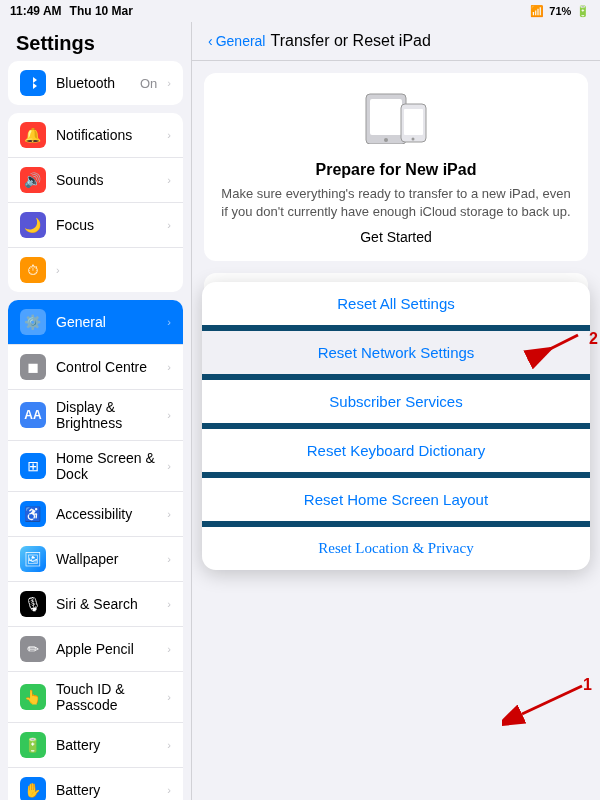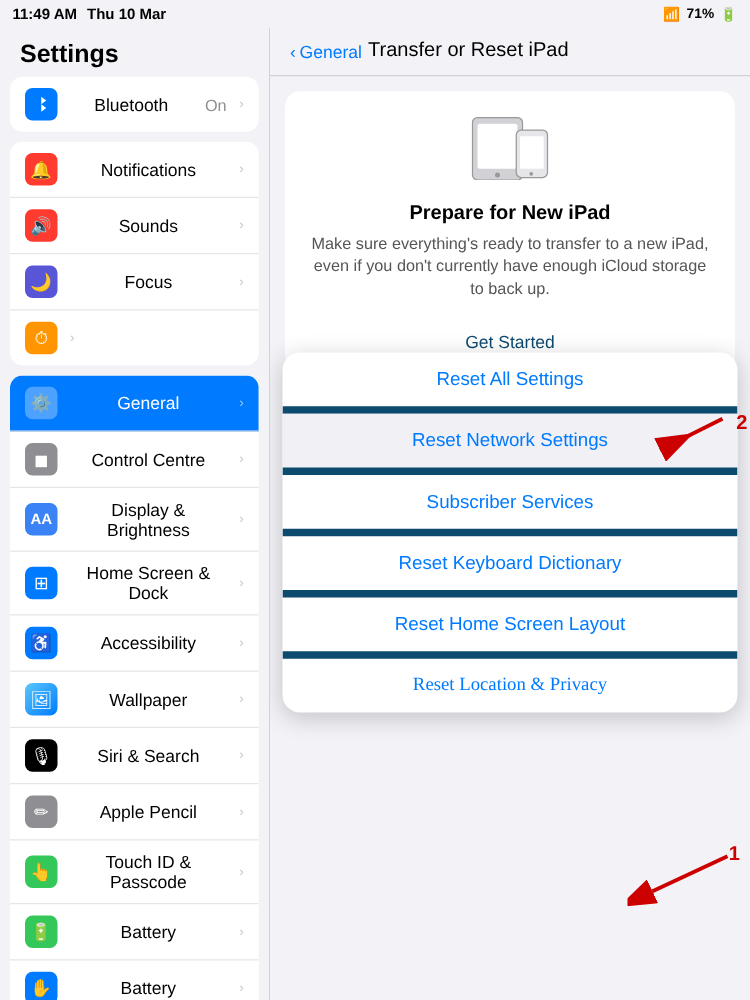--- a/index.html
+++ b/index.html
@@ -30,38 +30,37 @@
       font-size: 11px;
     }
     
     .main-layout {
       display: flex;
       flex: 1;
       overflow: hidden;
     }
     
     .sidebar {
-      width: 216px;
+      width: 192px;
       background: #f2f2f7;
       border-right: 1px solid #d1d1d6;
       overflow-y: auto;
       flex-shrink: 0;
     }
     .sidebar-header {
       font-size: 20px;
       font-weight: 700;
       padding: 10px 16px 6px;
       color: #000;
     }
     .sidebar-group {
       background: #fff;
       border-radius: 10px;
       margin: 0 8px 8px;
       overflow: hidden;
-      text-align: center;
     }
     .sidebar-item {
       display: flex;
       align-items: center;
       padding: 9px 12px;
       border-bottom: 1px solid #e5e5ea;
       cursor: pointer;
       gap: 10px;
       font-size: 14px;
       color: #000;
@@ -143,23 +142,23 @@
       font-size: 16px;
       font-weight: 700;
       margin-bottom: 6px;
     }
     .prepare-desc {
       font-size: 13px;
       color: #555;
       line-height: 1.4;
     }
     .get-started {
-      color: #0c4a6e;
+      color: #000000;
       font-size: 14px;
-      margin-top: 24px;
+      margin-top: 8px;
       cursor: pointer;
     }
     
     .reset-section {
       background: #fff;
       border-radius: 12px;
       margin: 8px 12px;
       overflow: hidden;
     }
     .reset-item {

